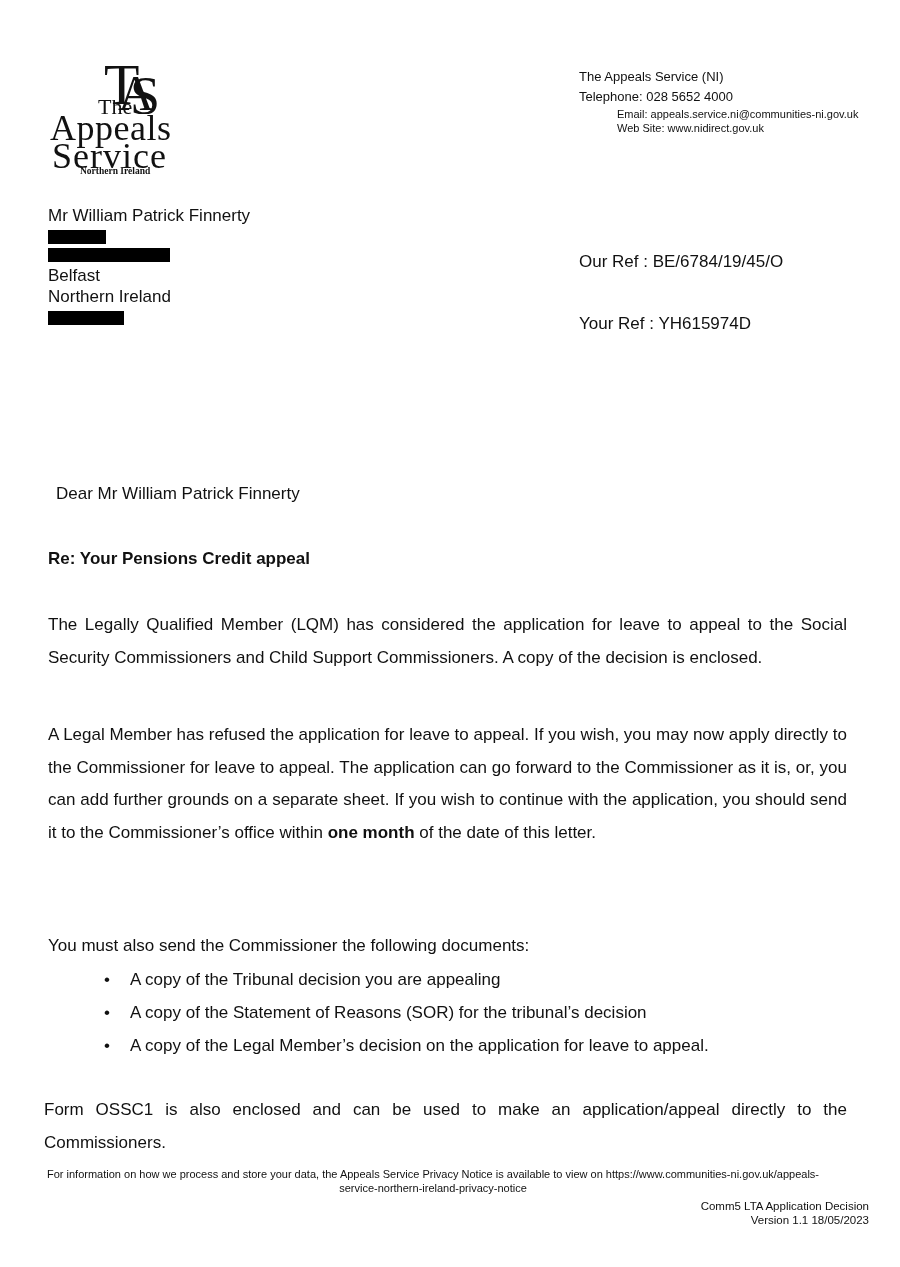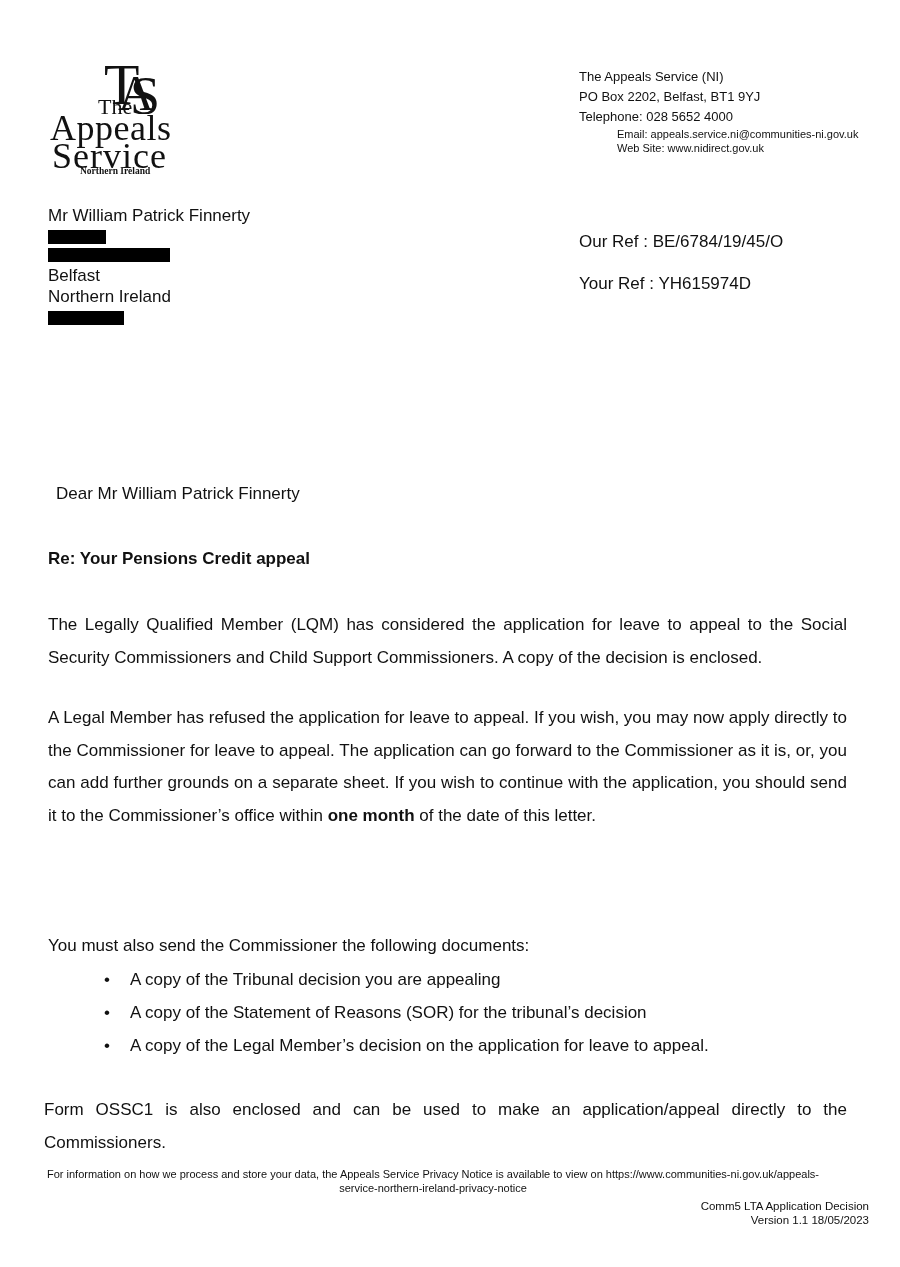--- a/index.html
+++ b/index.html
@@ -13,28 +13,28 @@
   .logo-ni { left: 34px; top: 114px; font-family: "Liberation Serif", serif; font-size: 9.5px; font-weight: bold; }
 
   .org { left: 579px; top: 67px; }
   .org .big { font-size: 13px; line-height: 20px; }
   .org .small { font-size: 11px; line-height: 14px; padding-left: 38px; }
 
   .addr { left: 48px; top: 205px; font-size: 17px; line-height: 21px; }
   .redact { background: #000; height: 14px; margin: 4px 0 3px 0; }
 
   .refs { left: 579px; top: 232px; font-size: 17px; }
-  .refs div { height: 42px; }
+  .refs div { height: 42px; margin-top: 20px; }
 
   .greet { left: 56px; top: 484px; font-size: 17px; }
   .heading { left: 48px; top: 549px; font-size: 17px; font-weight: bold; }
 
   .para { left: 48px; width: 799px; font-size: 17px; line-height: 32.5px; text-align: justify; font-family: "Liberation Sans Narrow", "Liberation Sans", sans-serif; }
   .p1 { top: 609px; }
-  .p2 { top: 702px; }
+  .p2 { top: 719px; }
   .p3 { top: 930px; }
   .p3 ul { margin: 0; padding-left: 82px; list-style: none; }
   .p3 li { position: relative; line-height: 33px; }
   .p3 li .bullet { position: absolute; left: -26px; }
   .p4 { top: 1094px; left: 44px; width: 803px; }
 
   .footer { left: 33px; top: 1167px; width: 800px; font-size: 11px; line-height: 14px; text-align: center; }
   .docid { right: 31px; top: 1199px; text-align: right; font-size: 11.5px; line-height: 14px; }
 </style>
 </head>
@@ -47,21 +47,20 @@
     <text x="30" y="62" font-family="Liberation Serif, serif" font-size="54" fill="#111">S</text>
   </svg>
   <div class="abs logo-the">The</div>
   <div class="abs logo-appeals">Appeals</div>
   <div class="abs logo-service">Service</div>
   <div class="abs logo-ni">Northern Ireland</div>
 </div>
 
 <div class="abs org">
   <div class="big">The Appeals Service (NI)</div>
-  <div class="big">PO Box 2202, Belfast, BT1 9YJ</div>
   <div class="big">Telephone: 028 5652 4000</div>
   <div class="small">Email: appeals.service.ni@communities-ni.gov.uk</div>
   <div class="small">Web Site: www.nidirect.gov.uk</div>
 </div>
 
 <div class="abs addr">
   <div>Mr William Patrick Finnerty</div>
   <div class="redact" style="width:58px;"></div>
   <div class="redact" style="width:122px;"></div>
   <div>Belfast</div>

